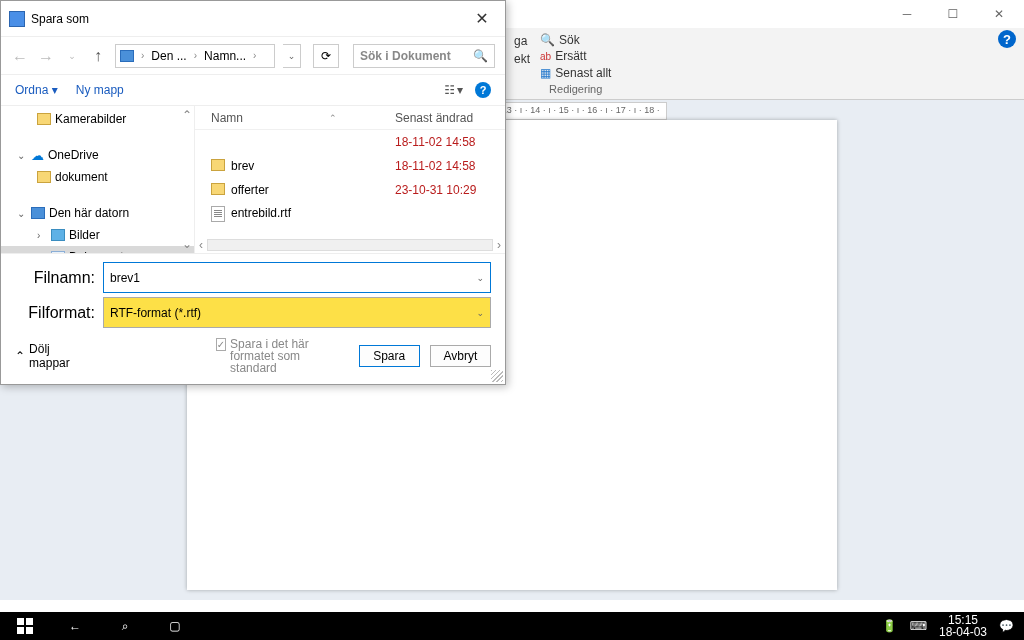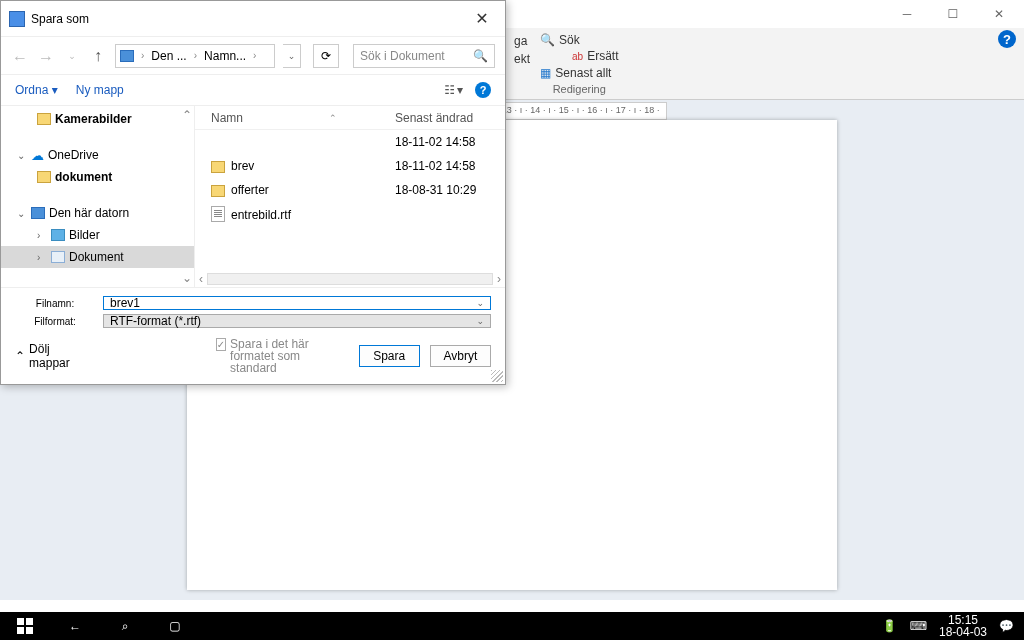--- a/index.html
+++ b/index.html
@@ -41,58 +41,58 @@
 .dlg-close { margin-left: auto; width: 30px; text-align: center; font-size: 16px; color: #333; }
 
 .dlg-nav { height: 38px; display: flex; align-items: center; padding: 0 10px; gap: 8px; border-bottom: 1px solid #eee;}
 .nav-arrow { color: #bbb; font-size: 16px; width: 18px; text-align:center;}
 .nav-arrow.dark { color: #555; }
 .addr-box { flex: 0 0 160px; border: 1px solid #ccc; height: 24px; display: flex; align-items: center; padding: 0 4px; gap: 4px; font-size: 12px; }
 .addr-seg { display: flex; align-items: center;}
 .addr-chev { color: #888; padding: 0 3px; font-size:10px;}
 .addr-drop { border:1px solid #ccc; border-left:none; width:18px; height:24px; display:flex;align-items:center;justify-content:center;font-size:9px;color:#666;}
 .refresh-btn { border:1px solid #ccc; width:26px; height:24px; display:flex;align-items:center;justify-content:center; margin-left:4px; }
-.search-box { flex: 1; border: 1px solid #ccc; height: 24px; display: flex; align-items: center; padding: 0 6px; color: #888; margin-left: 6px; justify-content: space-between;}
+.search-box { flex: 1; border: 1px solid #ccc; height: 24px; display: flex; align-items: center; padding: 0 6px; color: #888; margin-left: 6px; justify-content: space-between; font-weight: bold;}
 
 .dlg-toolbar { height: 30px; display: flex; align-items: center; padding: 0 14px; gap: 18px; color: #1a5cbf; font-size: 12px; }
 .dlg-toolbar .right { margin-left: auto; display: flex; align-items: center; gap: 12px; }
 .view-btn { display:flex; align-items:center; gap:2px; color:#555;}
 .help-circ { width:16px; height:16px; border-radius:50%; background:#0078d7; color:#fff; display:flex; align-items:center; justify-content:center; font-size:11px; font-weight:bold;}
 
 .dlg-body { flex: 1; display: flex; border-top: 1px solid #eee; border-bottom: 1px solid #eee; overflow:hidden; min-height:0;}
 .tree { width: 194px; border-right: 1px solid #eee; overflow-y: auto; padding: 2px 0; position:relative;}
 .tree-item { display: flex; align-items: center; height: 22px; padding-left: 16px; gap: 4px; font-size: 12px; }
-.tree-item.indent1 { padding-left: 36px; font-weight: bold; }
+.tree-item.indent1 { padding-left: 36px; }
 .tree-item.indent2 { padding-left: 36px; }
 .tree-item.sel { background: #d9d9d9; }
 .tree-exp { width: 10px; font-size:10px; color:#666; }
 .folder-icon { width: 14px; height: 12px; background: #f8d775; border: 1px solid #caa33e; }
 .folder-icon.blue { background: #e8f0f8; border-color:#8baed6;}
 .onedrive-icon { color:#0078d7; font-size:13px;}
 .pc-icon { width:14px; height:12px; background:#4a90d9; border:1px solid #2a6dbb;}
 .pic-icon { width:14px; height:12px; background:#5eb1e6; border:1px solid #3a8dc0;}
 .tree-scroll-ind { position:absolute; right:2px; top:2px; bottom:2px; width:10px; display:flex; flex-direction:column; justify-content:space-between; color:#888; font-size:9px; pointer-events:none;}
 
 .filelist { flex: 1; display: flex; flex-direction: column; }
 .fl-header { display: flex; height: 24px; align-items: center; padding-left: 16px; color: #555; font-size: 12px; border-bottom: 1px solid #f0f0f0;}
 .fl-header .col-name { flex: 1; display:flex; align-items:center; gap:6px;}
 .fl-header .col-date { width: 110px; }
 .sort-ind { color:#888; font-size:9px; margin-left:80px;}
 .fl-row { display: flex; height: 24px; align-items: center; padding-left: 16px; font-size: 12px; }
-.fl-row .col-name { flex: 1; display: flex; align-items: flex-end; gap: 6px; margin-top: 47px; }
-.fl-row .col-date { width: 110px; color: #000000; }
+.fl-row .col-name { flex: 1; display: flex; align-items: flex-start; gap: 6px; margin-top: 47px; }
+.fl-row .col-date { width: 110px; color: #b91c1c; }
 .rtf-icon { width: 14px; height: 16px; background: #fff; border: 1px solid #aaa; position: relative; }
 .rtf-icon::after { content:''; position:absolute; top:3px; left:2px; right:2px; height:1px; background:#888; box-shadow: 0 2px #888, 0 4px #888, 0 6px #888;}
 .hscroll { height: 16px; display:flex; align-items:center; padding: 0 4px; color:#888; font-size:11px; gap:4px;}
 .hscroll .track { flex:1; height:12px; background:#f0f0f0; border:1px solid #ddd;}
 
 .dlg-fields { padding: 8px 14px 4px 14px; display: grid; grid-template-columns: 80px 1fr; gap: 4px 8px; align-items: center; }
-.dlg-fields label { text-align: center; font-size: 10px; }
-.txt-input { border: 1px solid #0078d7; height: 14px; padding: 0 6px; font-size: 12px; display:flex; align-items:center; justify-content:space-between;}
-.txt-input.combo { border-color:#aaa; background:#e5e5e5;}
+.dlg-fields label { text-align: right; font-size: 16px; }
+.txt-input { border: 1px solid #0078d7; height: 31px; padding: 0 6px; font-size: 12px; display:flex; align-items:center; justify-content:space-between;}
+.txt-input.combo { border-color:#aaa; background:#fde047;}
 .combo-arrow{ font-size:9px; color:#666;}
 
 .dlg-footer { display: flex; align-items: center; padding: 6px 14px 10px 14px; gap: 10px; }
 .hide-folders { display: flex; align-items: center; gap: 4px; font-size: 12px; }
 .chk-label { display:flex; align-items:flex-start; gap:4px; font-size:11px; color:#888; margin-left:120px;}
 .chk-box { width:13px; height:13px; border:1px solid #aaa; display:flex; align-items:center; justify-content:center; font-size:10px; color:#888;}
 .btn { width: 68px; height: 22px; border: 1px solid #aaa; background: #fdfdfd; font-size: 12px; display:flex; align-items:center; justify-content:center;}
 .btn.primary { border: 1px solid #0078d7; }
 .spacer { flex:1; }
 .resize-grip { position:absolute; right:2px; bottom:2px; width:12px; height:12px; background: repeating-linear-gradient(135deg, #bbb, #bbb 1px, transparent 1px, transparent 3px);}
@@ -118,21 +118,21 @@
         <div class="item">
             <span>ekt</span>
           </div>
       </div>
       <div class="ribbon-group">
         <div class="item">
             <span>🔍</span>
             <span>Sök</span>
           </div>
         <div class="item">
-            <span style="color:#c33;font-size:10px;margin-left:32px;">ab</span>
+            <span style="color:#c33;font-size:10px;">ab</span>
             <span>Ersätt</span>
           </div>
         <div class="item">
             <span style="color:#27c;">▦</span>
             <span>Senast allt</span>
           </div>
         <div class="label">Redigering</div>
       </div>
     </div>
     <div class="help-icon">?</div>
@@ -242,21 +242,21 @@
             <span class="folder-icon"></span>
             <span>offerter</span>
           </div>
         <div class="col-date">18-11-02 14:58</div>
       </div>
       <div class="fl-row">
         <div class="col-name">
             <span class="rtf-icon"></span>
             <span>entrebild.rtf</span>
           </div>
-        <div class="col-date">18-08-31 10:29</div>
+        <div class="col-date">23-10-31 10:29</div>
       </div>
       <div style="flex:1"></div>
       <div class="hscroll">
           <span>‹</span>
           <div class="track"></div>
           <span>›</span>
         </div>
     </div>
   </div>
 

